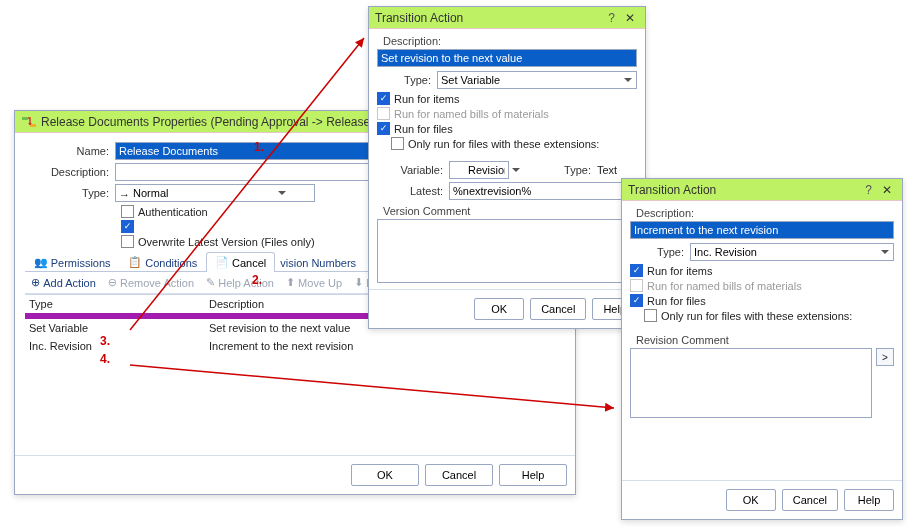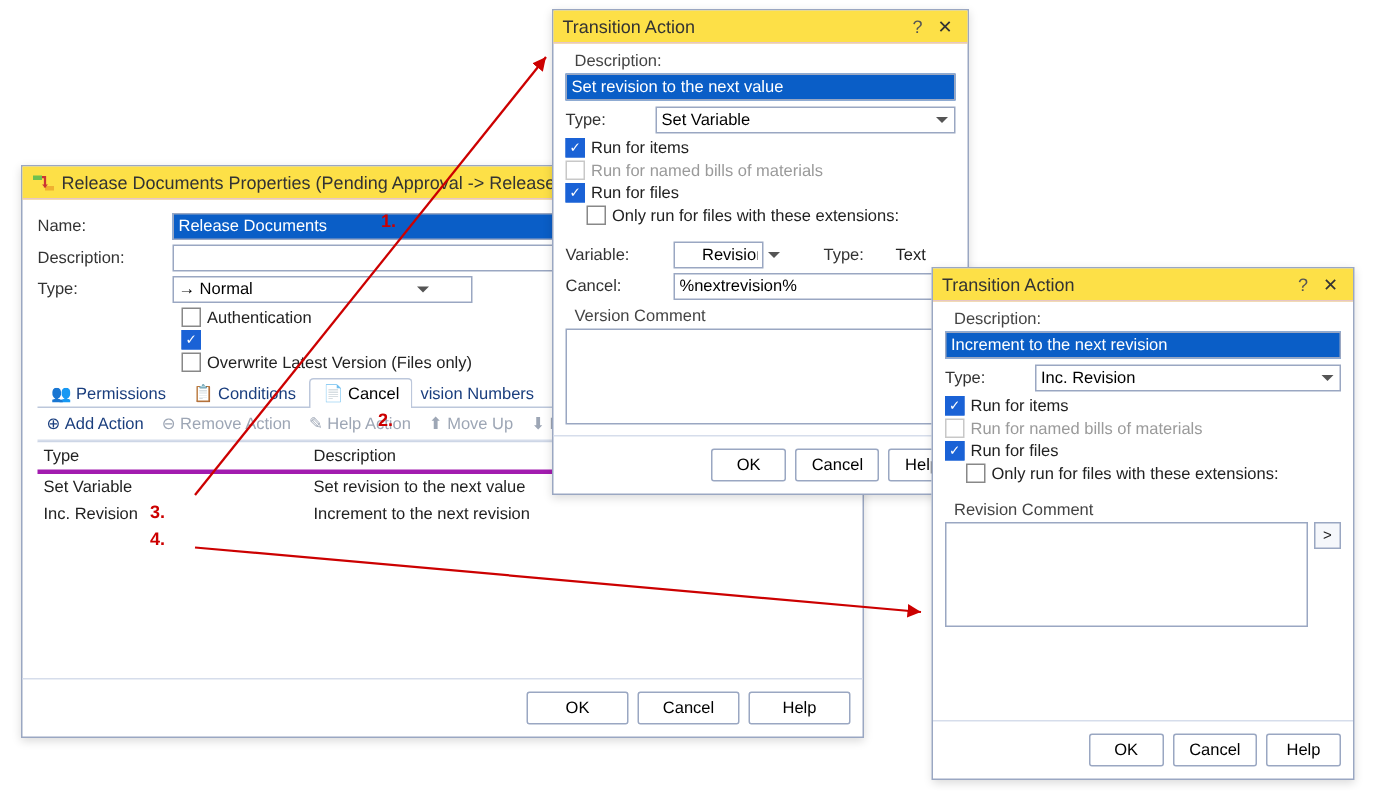--- a/index.html
+++ b/index.html
@@ -17,31 +17,31 @@
     position: absolute;
     border: 1px solid #9aa7c2;
     background: #fff;
     box-shadow: 0 2px 6px rgba(0,0,0,.15);
   }
   .titlebar {
     display: flex;
     align-items: center;
     height: 22px;
     padding: 0 6px;
-    background: #fde047;
+    background: #bef264;
     font-size: 12px;
     color: #333;
     border-bottom: 1px solid #e6c6c6;
   }
   .titlebar .spacer { flex: 1; }
   .titlebar .qmark { color: #555; padding: 0 6px; cursor: default;}
   .titlebar .close { width: 18px; text-align: center; color: #333; cursor: default;}
   .icon16 { width:16px; height:16px; display:inline-block; vertical-align:middle; margin-right:4px;}
   .formrow { display:flex; align-items:center; margin:3px 0;}
-  .formrow .lbl { padding-right:6px; color:#333;}
+  .formrow .lbl { text-align:right; padding-right:6px; color:#333;}
   input.txt, input.combo, textarea.txtarea {
     font: inherit;
     border: 1px solid #9aa7c2;
     background:#fff;
     padding:1px 3px;
     height:18px;
   }
   input.txt.sel { background:#0a5ec7; color:#fff; }
   .combo-wrap { position:relative; display:inline-block; }
   .combo-wrap:after {
@@ -59,21 +59,21 @@
   .chk-disabled .chkbox{ border-color:#c8c8c8;}
   .tabs { display:flex; border-bottom:1px solid #bcc7db; margin-top:4px;}
   .tab { padding:3px 8px; display:flex; align-items:center; gap:3px; color:#1a3e7e; border:1px solid transparent; border-bottom:none; margin-bottom:-1px;}
   .tab.active { background:#fff; border-color:#bcc7db; color:#000; border-radius:3px 3px 0 0;}
   .toolbar { display:flex; align-items:center; gap:12px; padding:4px 6px; border-bottom:1px solid #d6ddeb;}
   .tbtn { display:flex; align-items:center; gap:3px; color:#1a3e7e; }
   .tbtn.disabled{ color:#9da6b5; }
   .grid { border-top:1px solid #cdd6e6;}
   .grid .hdr { display:flex; font-size:11px; background:#fff;}
   .grid .hdr > div, .grid .row > div { padding:3px 4px;}
-  .grid .hdr { border-bottom:3px solid #a21caf;}
+  .grid .hdr { border-bottom:6px solid #a21caf;}
   .grid .row { display:flex; }
   .btnbar { display:flex; justify-content:flex-end; gap:6px; padding:8px; border-top:1px solid #d6ddeb;}
   .btn {
     min-width:68px; height:22px; border:1px solid #9aa7c2; border-radius:2px;
     background:#fff; font:inherit; padding:0 10px;
   }
   .annot { position:absolute; color:#cc0000; font-weight:bold; font-size:12px;}
   svg.arrow{position:absolute;pointer-events:none;}
   .group-lbl{ color:#444; padding:2px 0 2px 6px;}
   .expand-btn{
@@ -224,21 +224,21 @@
       </div>
 
     <div style="height:6px;"></div>
     <div class="formrow">
       <div class="lbl" style="width:72px;">Variable:</div>
       <span class="combo-wrap" style="width:76px;"><input class="txt" style="width: 60px; padding-left: 18px;" value="Revision"></span>
       <div class="lbl" style="width:48px;margin-left:auto;">Type:</div>
       <span style="width:40px;">Text</span>
     </div>
     <div class="formrow">
-      <div class="lbl" style="width:72px;">Cancel:</div>
+      <div class="lbl" style="width:72px;">Latest:</div>
       <input class="txt" style="flex: 1 1 0%;" value="%nextrevision%">
     </div>
     <div class="group-lbl">Version Comment</div>
     <textarea class="txtarea" style="width: 100%; height: 64px; resize: none;"></textarea>
   </div>
   <div class="btnbar">
     <button class="btn" style="min-width:50px;">OK</button>
     <button class="btn" style="min-width:50px;">Cancel</button>
     <button class="btn" style="min-width:40px;">Help</button>
   </div>

